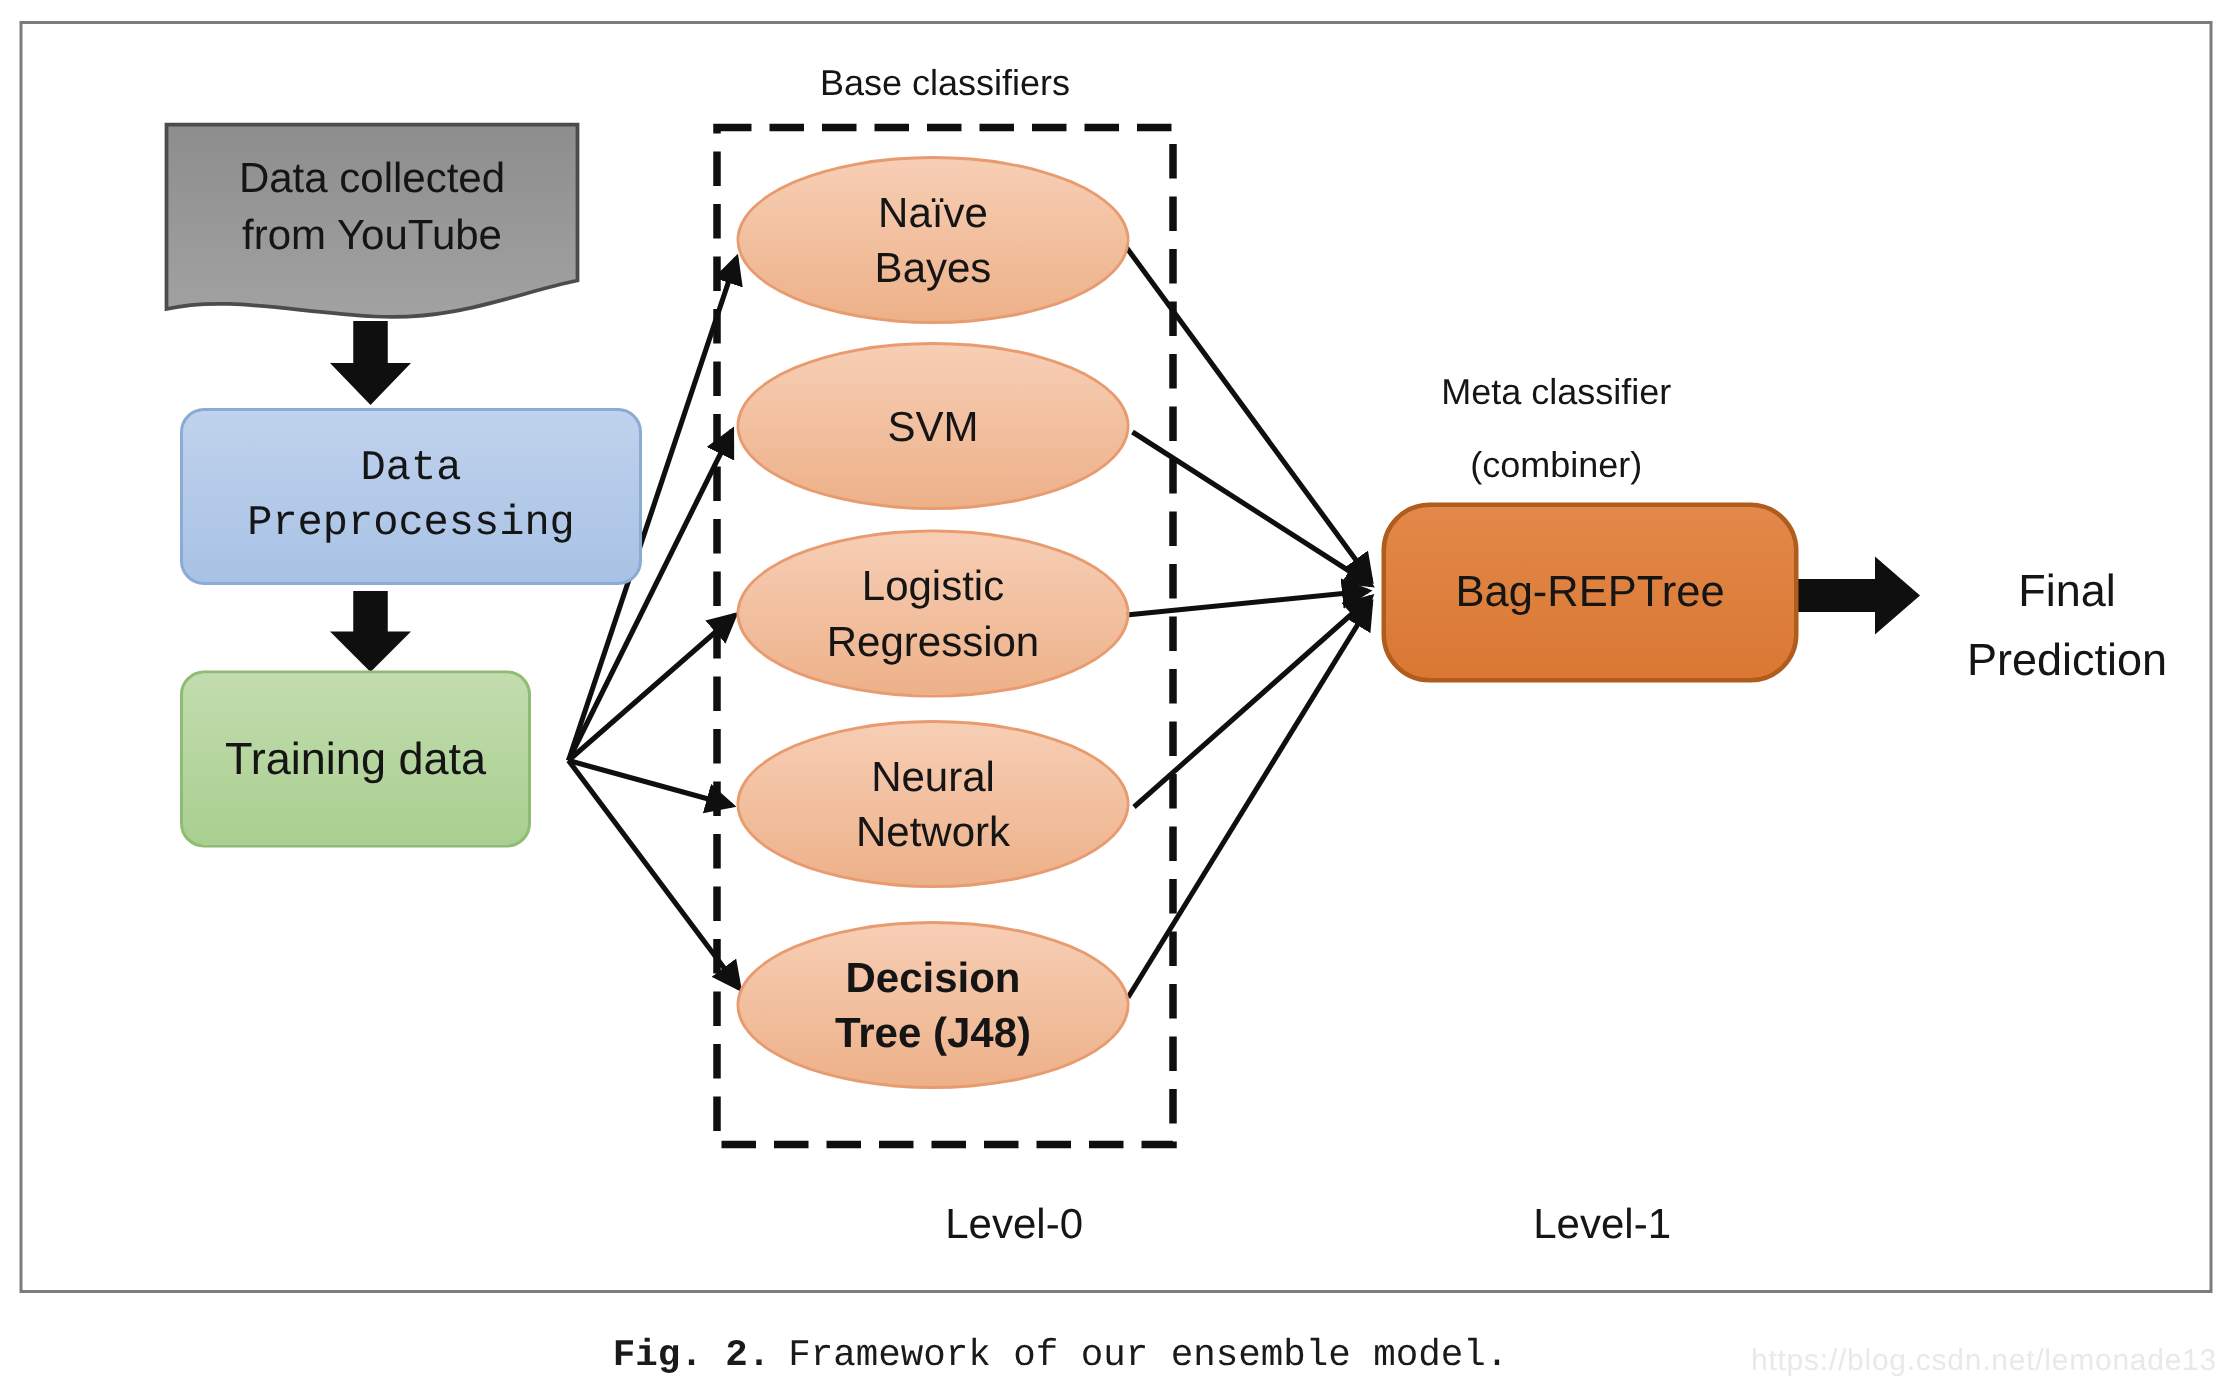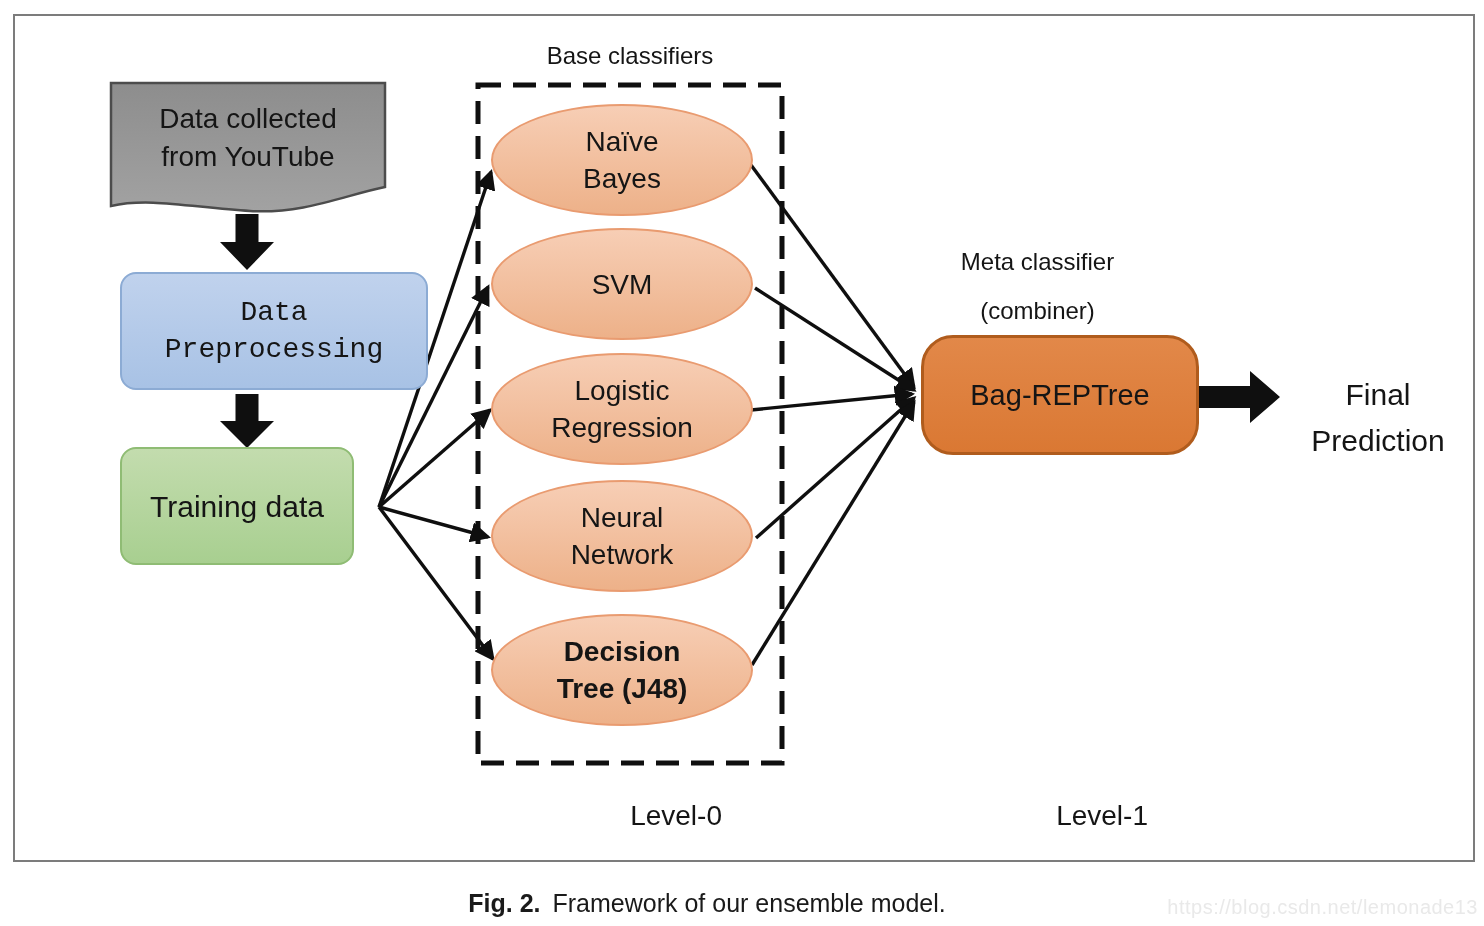--- a/index.html
+++ b/index.html
@@ -48,21 +48,21 @@
     background:linear-gradient(180deg,#f7ceb5 0%,#edb189 100%);
     border:2px solid #e99b70;box-sizing:border-box;
     font-size:28px;line-height:37px;
   }
   .title-label{font-size:24px;line-height:40px;text-align:center;white-space:pre-line;}
   .level-label{font-size:28px;text-align:right;}
   .final-label{font-size:30px;line-height:46px;text-align:center;white-space:pre-line;}
 
   .caption{
     left:0;top:889px;width:1414px;text-align:center;
-    font-family:Liberation Sans, sans-serif;font-size:25px;color:#1a1a1a;
+    font-family:Liberation Mono, monospace;font-size:25px;color:#1a1a1a;
   }
   .caption .fig-label{font-weight:bold;margin-right:12px;}
   .watermark{
     right:6px;top:896px;font-size:20px;color:#e9e9e9;letter-spacing:0.5px;
     font-family:"Liberation Sans",sans-serif;
   }
 </style>
 </head>
 <body>
 
@@ -126,21 +126,21 @@
 <div class="abs ellipse flexc node-label" style="top:614px;font-weight:bold;">Decision
 Tree (J48)</div>
 
 <div class="abs level-label" style="left:522px;top:800px;width:200px;">Level-0</div>
 
 <div class="abs title-label" style="left:905px;top:237px;width:265px;line-height:49px;">Meta classifier
 (combiner)</div>
 
 <div class="abs box orange flexc node-label">Bag-REPTree</div>
 
-<div class="abs level-label" style="left:948px;top:800px;width:200px;">Level-1</div>
+<div class="abs level-label" style="left:914px;top:800px;width:200px;">Level-1</div>
 
 <div class="abs final-label" style="left:1283px;top:358px;width:190px;margin-top:14px;">Final
 Prediction</div>
 
 <div class="abs caption">
   <span class="fig-label">Fig. 2.</span><span>Framework of our ensemble model.</span>
 </div>
 
 <div class="abs watermark">https://blog.csdn.net/lemonade13</div>
 

